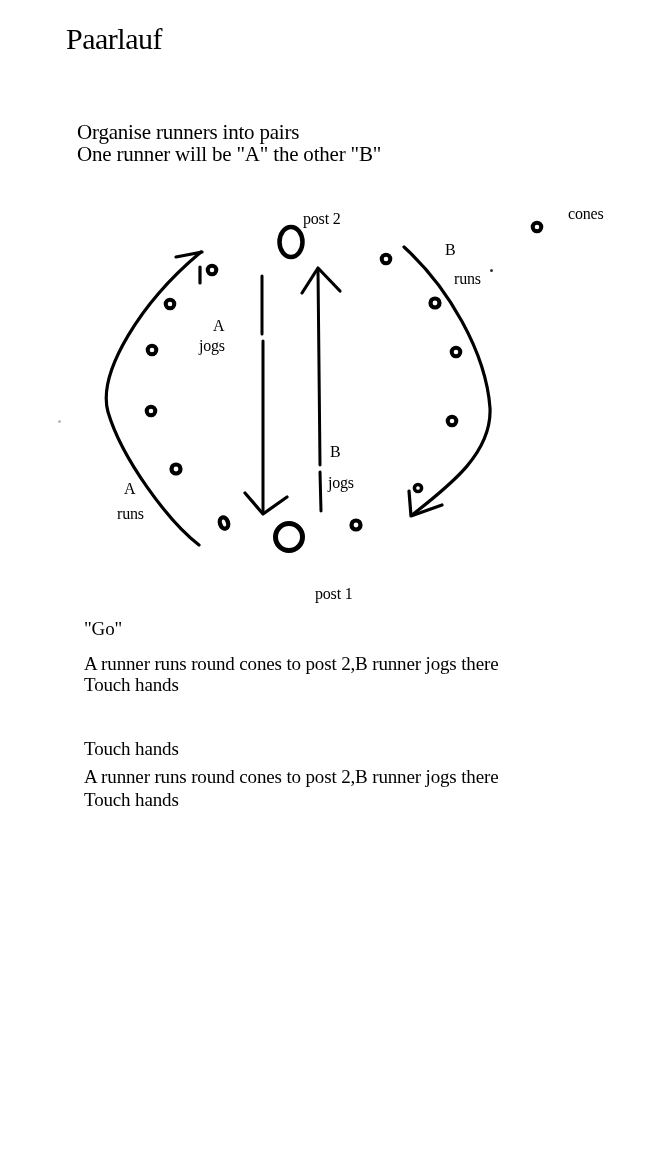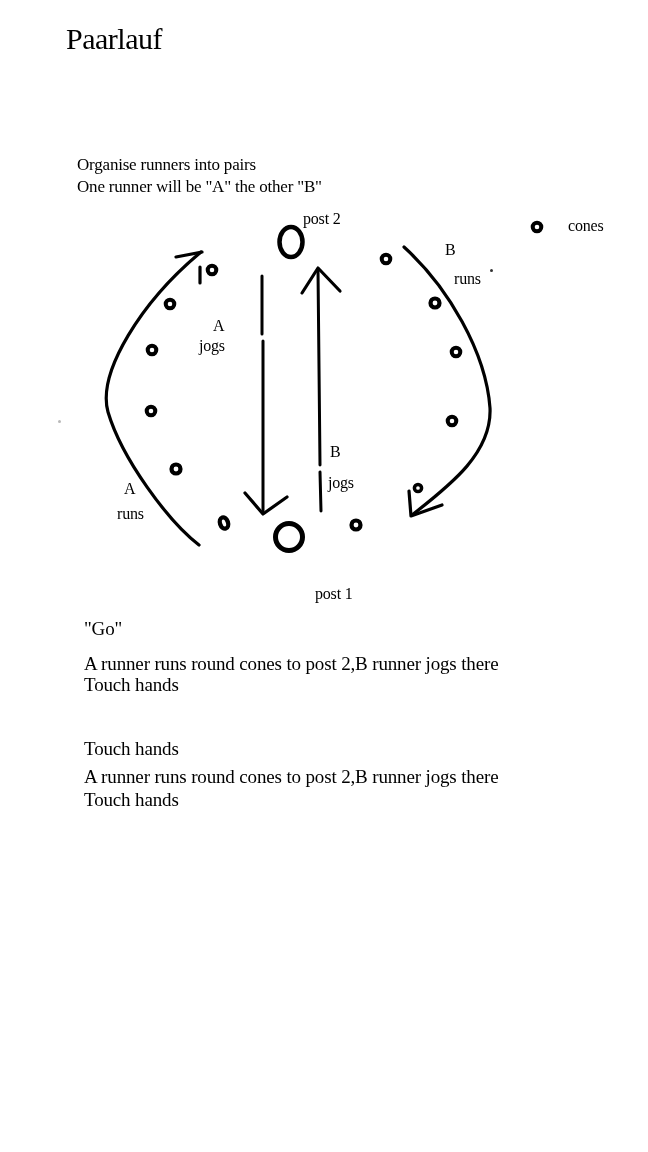--- a/index.html
+++ b/index.html
@@ -6,27 +6,27 @@
   .page{
     position:relative;
     width:648px;height:1097px;
     background:#ffffff;
     font-family:Liberation Serif, serif;
     color:#000;
     overflow:hidden;
   }
   .abs{position:absolute;white-space:pre;}
   .title{left:66px;top:21px;font-size:30px;line-height:36px;letter-spacing:-0.5px;}
-  .intro-line{font-size:17px;line-height:24px;letter-spacing:-0.2px;margin-top:33px;}
+  .intro-line{font-size:21px;line-height:24px;letter-spacing:-0.2px;}
   .intro-1{left:77px;top:120px;}
   .intro-2{left:77px;top:142px;}
   .dlabel{font-size:16px;line-height:24px;letter-spacing:-0.2px;}
   .lbl-post2{left:303px;top:207px;}
   .lbl-post1{left:315px;top:582px;}
-  .lbl-cones{left:568px;top:214px;}
+  .lbl-cones{left:568px;top:202px;}
   .lbl-b-top{left:445px;top:238px;}
   .lbl-runs-top{left:454px;top:267px;}
   .lbl-a-mid{left:213px;top:314px;}
   .lbl-jogs-left{left:199px;top:334px;}
   .lbl-b-mid{left:330px;top:440px;}
   .lbl-jogs-right{left:328px;top:471px;}
   .lbl-a-bottom{left:124px;top:477px;}
   .lbl-runs-bottom{left:117px;top:502px;}
   .body-line{left:84px;font-size:19px;line-height:24px;letter-spacing:-0.15px;}
   .bl-1{top:595px;} .bl-2{top:617px;} .bl-3{top:652px;} .bl-4{top:673px;}

